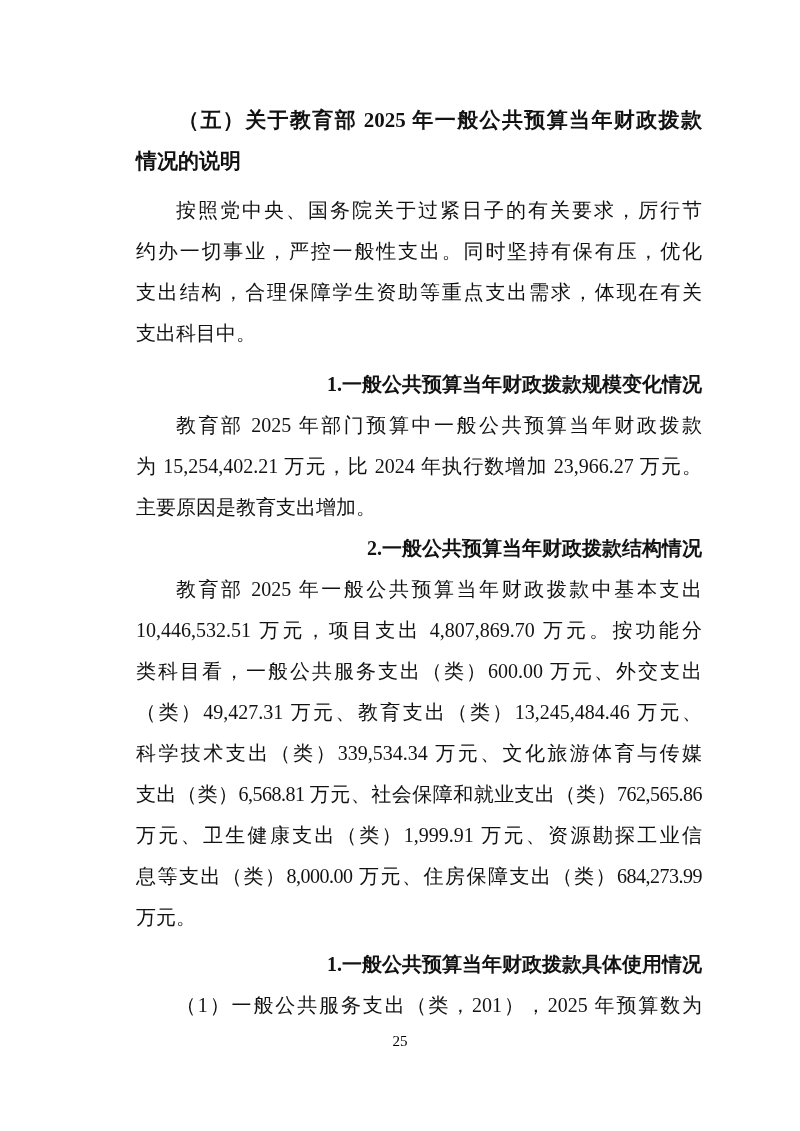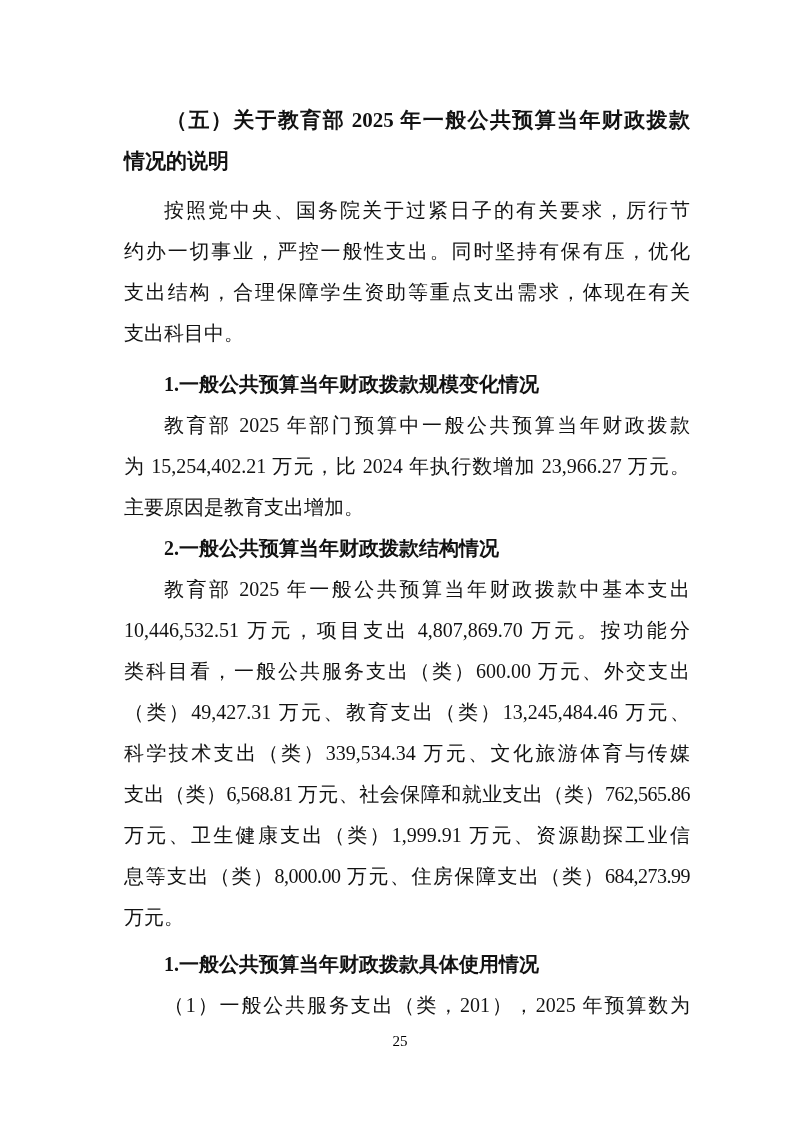--- a/index.html
+++ b/index.html
@@ -11,36 +11,36 @@
     position: relative;
     width: 800px;
     height: 1131px;
     background: #ffffff;
     font-family: "Liberation Serif", "DejaVu Serif", serif;
     color: #121212;
     overflow: hidden;
   }
   .content {
     position: absolute;
-    left: 124px;
+    left: 136px;
     top: 100px;
     width: 566px;
   }
   .line {
     margin: 0;
     height: 41px;
     line-height: 41px;
     font-size: 20px;
     text-align: left;
   }
   .justify {
     text-align: justify;
     text-align-last: justify;
   }
-  .indent { text-indent: 2em; }
+  .indent { text-indent: 2em; text-align: right; }
   .bold { font-weight: bold; }
   .tight { letter-spacing: -0.5px; }
   .title-line { font-size: 21px; }
   .heading { font-size: 20px; font-weight: bold; }
   .mt8  { margin-top: 8px; }
   .mt10 { margin-top: 10px; }
   .mt6  { margin-top: 6px; }
   .page-number {
     position: absolute;
     left: 0;

